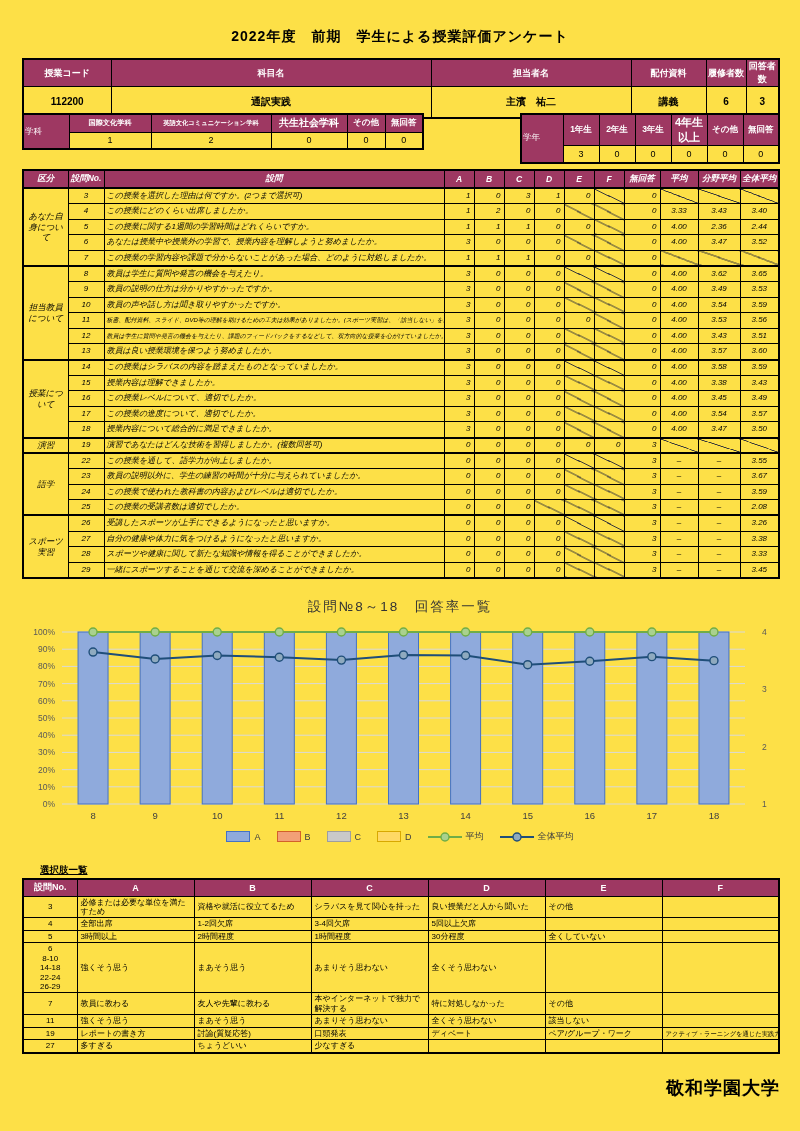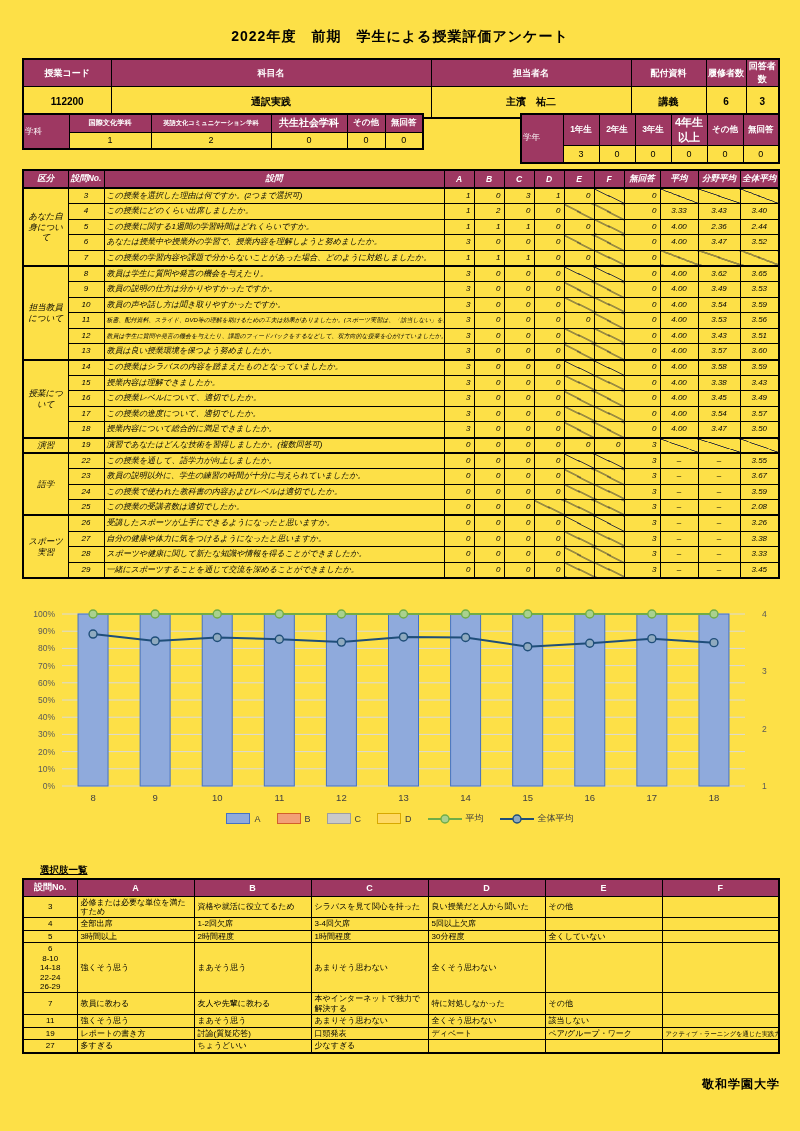--- a/index.html
+++ b/index.html
@@ -44,21 +44,21 @@
   .legend .sw { display:inline-block; width:22px; height:9px; border:1px solid #000; }
 
   .choices-title { position:absolute; left:40px; top:864px; font-size:9.5px; font-weight:bold;
                    text-decoration:underline; }
   .choices { position:absolute; left:22px; top:878px; width:756px; table-layout:fixed; }
   .choices th { font-size:9px; height:17px; }
   .choices td { font-size:8px; padding:1px 3px; vertical-align:middle; line-height:1.18; }
   .choices td.no { text-align:center; white-space:pre-line; }
   .choices td.tiny { font-size:6.3px; white-space:nowrap; overflow:hidden; }
 
-  .footer-logo { position:absolute; right:20px; top:1076px; font-size:12px; font-weight:bold;
+  .footer-logo { position:absolute; right:20px; top:1076px; font-size:18px; font-weight:bold;
                  letter-spacing:1px;text-align:center; }
 </style>
 </head>
 <body>
 
 <div class="page">
 
   <div class="doc-title">2022年度　前期　学生による授業評価アンケート</div>
 
   <table class="tbl course">
@@ -521,20 +521,21 @@
           <td class="diag"></td>
           <td class="num">3</td>
           <td class="ctr">–</td>
           <td class="ctr">–</td>
           <td class="ctr">3.45</td>
         </tr>
       </tbody>
   </table>
 
   <div class="chart-block">
+    <div class="chart-title">設問№8～18　回答率一覧</div>
     <div id="chart-host"><svg width="800" height="208">
           <line x1="62" y1="186" x2="745" y2="186" stroke="#D9D9D9" stroke-width="1"></line>
           <text x="55" y="189" text-anchor="end" font-size="8.5" fill="#595959" font-family="&quot;Liberation Sans&quot;,&quot;DejaVu Sans&quot;,sans-serif">0%</text>
           <line x1="62" y1="168.8" x2="745" y2="168.8" stroke="#D9D9D9" stroke-width="1"></line>
           <text x="55" y="171.8" text-anchor="end" font-size="8.5" fill="#595959" font-family="&quot;Liberation Sans&quot;,&quot;DejaVu Sans&quot;,sans-serif">10%</text>
           <line x1="62" y1="151.6" x2="745" y2="151.6" stroke="#D9D9D9" stroke-width="1"></line>
           <text x="55" y="154.6" text-anchor="end" font-size="8.5" fill="#595959" font-family="&quot;Liberation Sans&quot;,&quot;DejaVu Sans&quot;,sans-serif">20%</text>
           <line x1="62" y1="134.4" x2="745" y2="134.4" stroke="#D9D9D9" stroke-width="1"></line>
           <text x="55" y="137.4" text-anchor="end" font-size="8.5" fill="#595959" font-family="&quot;Liberation Sans&quot;,&quot;DejaVu Sans&quot;,sans-serif">30%</text>
           <line x1="62" y1="117.2" x2="745" y2="117.2" stroke="#D9D9D9" stroke-width="1"></line>

